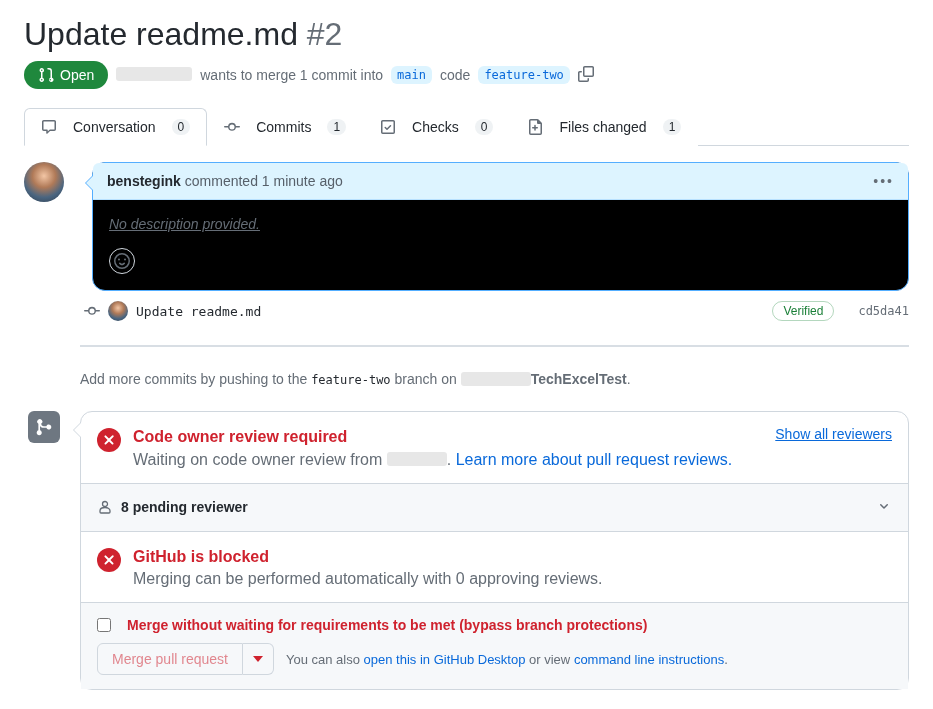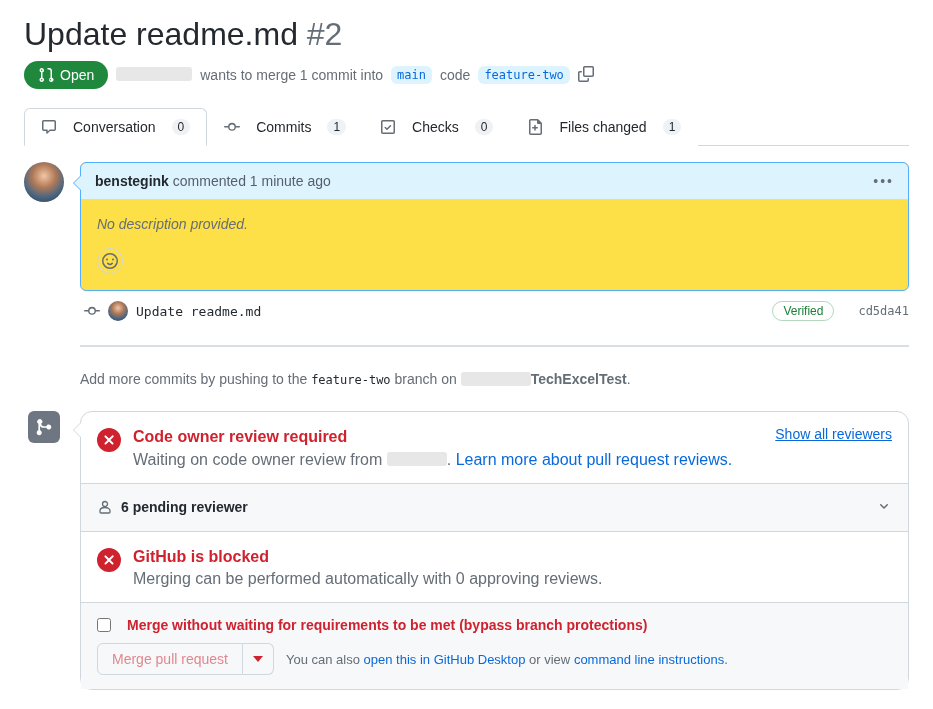--- a/index.html
+++ b/index.html
@@ -43,40 +43,41 @@
 
     .timeline { display: flex; gap: 16px; align-items: flex-start; }
     .left-gutter { width: 40px; flex-shrink: 0; display: flex; justify-content: center; }
     .avatar-lg {
       width: 40px; height: 40px; border-radius: 50%;
       background: radial-gradient(circle at 50% 35%, #f3c6a5 0%, #b07a58 35%, #4a6580 65%, #2b3a4a 100%);
     }
     .main-col { flex: 1; min-width: 0; }
 
     .comment-box {
-      border: 1px solid #54aeff; border-radius: 6px; background: #fde047;
+      border: 1px solid #54aeff; border-radius: 13px; background: #000000;
       position: relative;
+      margin-left: 12px;
     }
     .comment-box::before {
       content: ""; position: absolute; left: -8px; top: 12px;
       border: 8px solid transparent; border-right-color: #54aeff; border-left: none;
     }
     .comment-box::after {
       content: ""; position: absolute; left: -7px; top: 12px;
       border: 8px solid transparent; border-right-color: #ddf4ff; border-left: none;
     }
     .comment-head {
       background: #ddf4ff; padding: 10px 14px; border-bottom: 1px solid #54aeff44;
       border-top-left-radius: 6px; border-top-right-radius: 6px;
       display: flex; justify-content: space-between; align-items: center;
       color: #57606a;
     }
     .comment-head strong { color: #24292f; }
     .kebab { color: #656d76; font-size: 14px; letter-spacing: 2px; cursor: pointer; }
-    .comment-body { padding: 16px; color: #656d76; font-style: italic; }
+    .comment-body { padding: 16px; color: #656d76; font-style: italic; text-decoration: underline; }
     .reaction-row { padding: 0 16px 16px; }
     .reaction-btn {
       width: 26px; height: 26px; border: 1px solid #d0d7de; border-radius: 50%;
       display: flex; align-items: center; justify-content: center; color: #656d76; cursor: pointer;
     }
 
     .commit-row {
       display: flex; align-items: center; gap: 8px; padding: 10px 0 10px 4px;
       color: #656d76;
     }
@@ -286,21 +287,21 @@
         </div>
       </div>
       <a href="#" class="show-reviewers">Show all reviewers</a>
     </div>
 
     <div class="panel-sec panel-bg">
       <div class="reviewer-line">
         <svg class="person-icon" width="16" height="16" viewBox="0 0 16 16" fill="currentColor">
             <path d="M10.5 5a2.5 2.5 0 1 1-5 0 2.5 2.5 0 0 1 5 0ZM8 8.5c-3.04 0-5 1.57-5 3.25V13a1 1 0 0 0 1 1h8a1 1 0 0 0 1-1v-1.25c0-1.68-1.96-3.25-5-3.25Z" fill="none" stroke="currentColor" stroke-width="1.3"></path>
           </svg>
-        <strong>6 pending reviewer</strong>
+        <strong>8 pending reviewer</strong>
         <span class="chev">
           <svg width="16" height="16" viewBox="0 0 16 16" fill="currentColor">
               <path d="M4.22 6.22a.75.75 0 0 1 1.06 0L8 8.94l2.72-2.72a.75.75 0 1 1 1.06 1.06l-3.25 3.25a.75.75 0 0 1-1.06 0L4.22 7.28a.75.75 0 0 1 0-1.06Z"></path>
             </svg>
         </span>
       </div>
     </div>
 
     <div class="panel-sec">
       <div class="circle-x">

